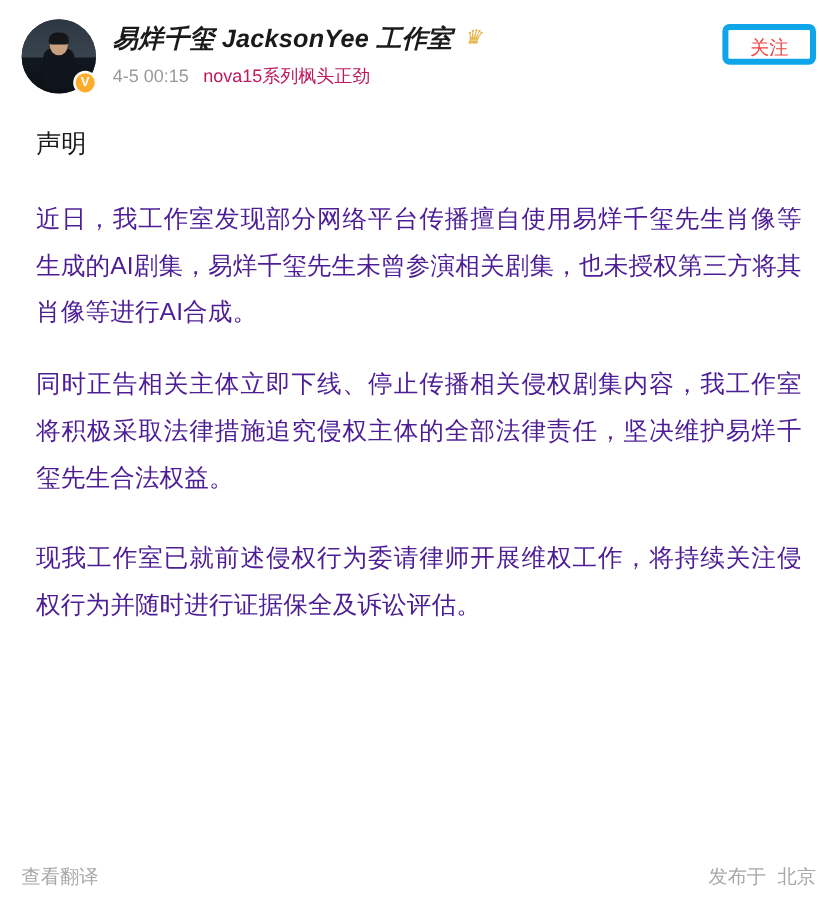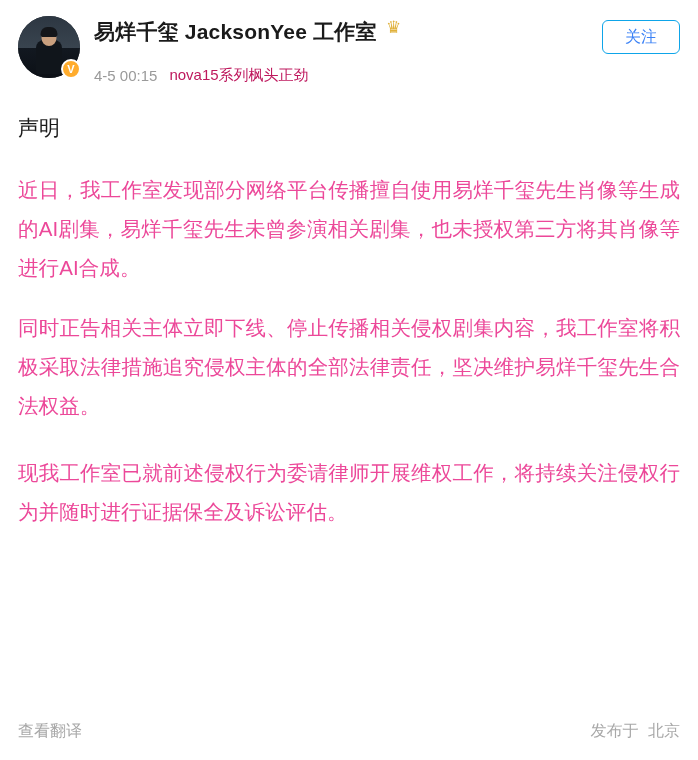--- a/index.html
+++ b/index.html
@@ -100,84 +100,86 @@
     text-align: center;
     font-weight: bold;
   }
   .head-text {
     flex: 1 1 auto;
     padding-left: 14px;
     min-width: 0;
   }
   .name-row {
     display: flex;
+    align-items: center;
     gap: 6px;
     margin-top: 4px;
+    font-style: italic;
   }
   .nickname {
     font-size: 21px;
     font-weight: bold;
     color: #1a1a1a;
     letter-spacing: 0.2px;
     white-space: nowrap;
   }
   .crown-icon {
     display: inline-block;
     width: 22px;
     height: 20px;
     line-height: 20px;
     font-size: 17px;
     color: #e0b13b;
     text-align: center;
   }
   .meta-row {
-    margin-top: 20px;
+    margin-top: 8px;
     display: flex;
     align-items: center;
     gap: 12px;
     font-size: 15px;
     color: #9a9a9a;
     white-space: nowrap;
   }
   .meta-source {
     color: #be185d;
   }
   .follow-btn {
     flex: 0 0 auto;
     margin-top: 6px;
     width: 78px;
     height: 34px;
     line-height: 32px;
     text-align: center;
-    border: 1px solid #0ea5e9;
+    border: 5px solid #0ea5e9;
     border-radius: 6px;
-    color: #3b82f6;
+    color: #ef4444;
     font-size: 16px;
     background: #ffffff;
     cursor: pointer;
     box-sizing: border-box;
   }
 
   
   .content {
-    padding: 0 18px;
+    padding: 0 30px;
     box-sizing: border-box;
   }
   .title {
     font-size: 21px;
     color: #1a1a1a;
     margin-top: 28px;
     margin-bottom: 0;
     font-weight: normal;
     line-height: 1.4;
   }
   .para {
     font-size: 20.5px;
     line-height: 39px;
-    color: #ec4899;
+    color: #4c1d95;
     margin-top: 28px;
     letter-spacing: 0.1px;
     text-align: justify;
   }
   .para.tight {
     margin-top: 0;
   }
 
   
   .footer {

